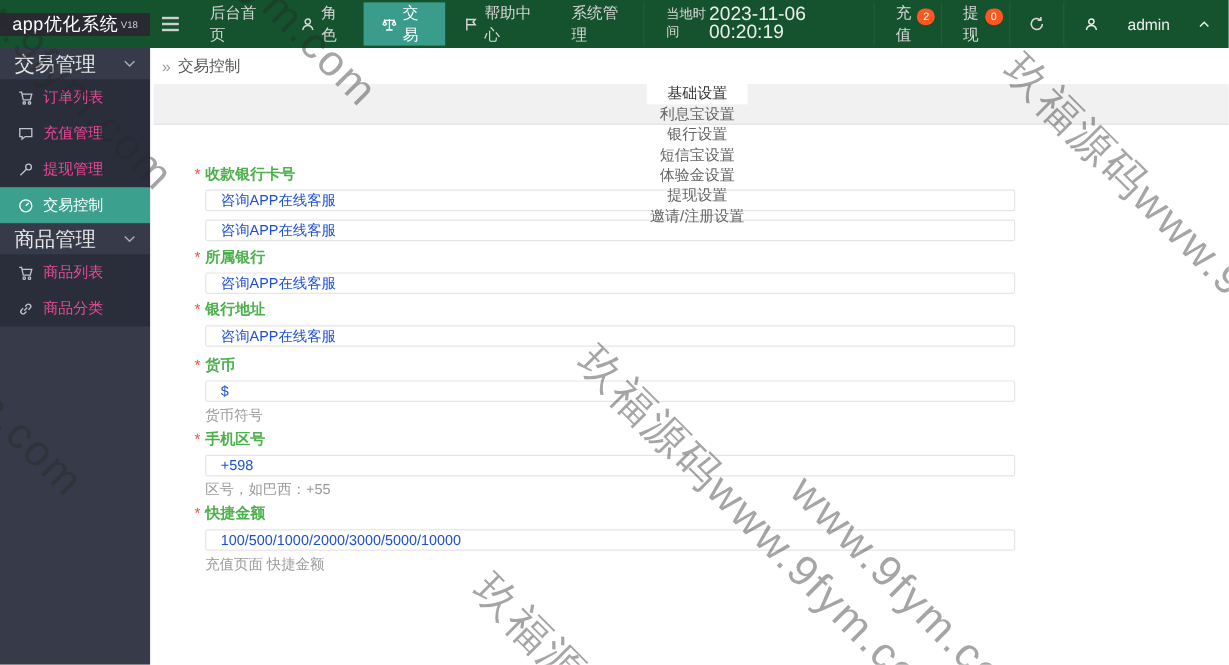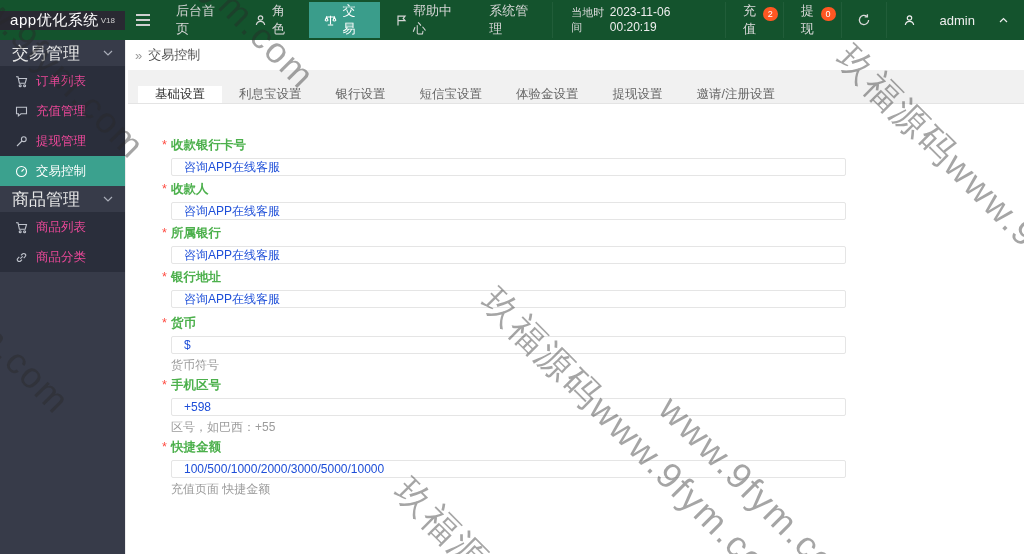--- a/index.html
+++ b/index.html
@@ -33,21 +33,21 @@
   .nav-item svg { stroke:#d6d6d6; }
   .nav-item.active { background:#3a9d8b; color:#fff; }
   .nav-item.active svg { stroke:#fff; }
 
   .header-right { margin-left:auto; display:flex; align-items:stretch; }
   .time-block {
     display:flex; flex-direction:row; justify-content:center; align-items:center;
     padding:0 18px; color:#d9d9d9; border-left:1px solid rgba(255,255,255,.06);
   }
   .time-label { font-size:11px; line-height:15px; }
-  .time-value { font-size:12px; line-height:15px; color:#eee; }
+  .time-value { font-size:16px; line-height:15px; color:#eee; }
   .header-btn {
     position:relative; display:flex; align-items:center; padding:0 17px;
     color:#d9d9d9; font-size:13px; cursor:pointer;
     border-left:1px solid rgba(255,255,255,.06);
   }
   .badge {
     position:absolute; top:5px; right:5px; min-width:15px; height:14px;
     background:#ff5722; color:#fff; font-size:9px; line-height:14px;
     text-align:center; border-radius:8px; padding:0 3px;
   }
@@ -79,21 +79,21 @@
     position:absolute; top:40px; left:125px; width:899px; height:514px;
     background:#fff; border-left:1px solid #ececec;
   }
   .breadcrumb-bar {
     height:30px; display:flex; align-items:center; gap:6px; padding-left:9px;
     font-size:13px; color:#555;
   }
   .breadcrumb-sym { color:#999; font-size:13px; }
   .tabstrip {
     height:34px; background:#f1f1f1; border-bottom:1px solid #e4e4e4;
-    display:flex; align-items:flex-end; padding-left:10px; margin-left:2px;
+    display:flex; align-items:center; padding-left:10px; margin-left:2px;flex-direction:column;
   }
   .tab {
     display:flex; align-items:center; padding:0 17px; font-size:12.5px;
     color:#666; cursor:pointer; white-space:nowrap;
   }
   .tab.active { background:#fff; color:#333; }
 
   .form-area { padding:35px 0 0 45px; }
   .field { margin-bottom:7px; }
   .field.gap-before { margin-top:9px; }
@@ -316,21 +316,20 @@
       </div>
   </div>
 
   <div class="form-area">
     <div class="field">
       <label class="field-label">收款银行卡号</label>
       <input class="field-input" value="咨询APP在线客服" style="">
 
     </div>
     <div class="field">
-      <label class="field-label">收款人</label>
       <input class="field-input" value="咨询APP在线客服" style="">
 
     </div>
     <div class="field">
       <label class="field-label">所属银行</label>
       <input class="field-input" value="咨询APP在线客服" style="">
 
     </div>
     <div class="field">
       <label class="field-label">银行地址</label>

